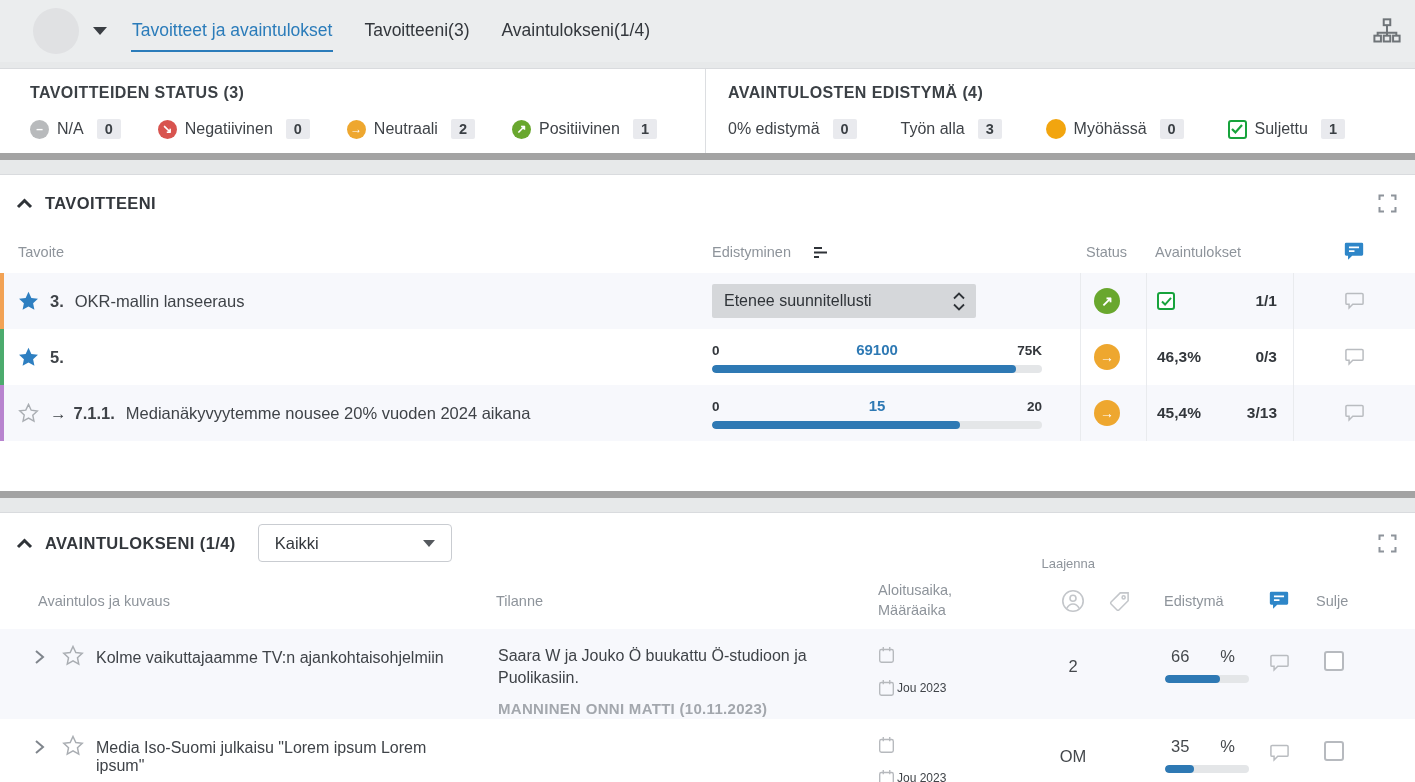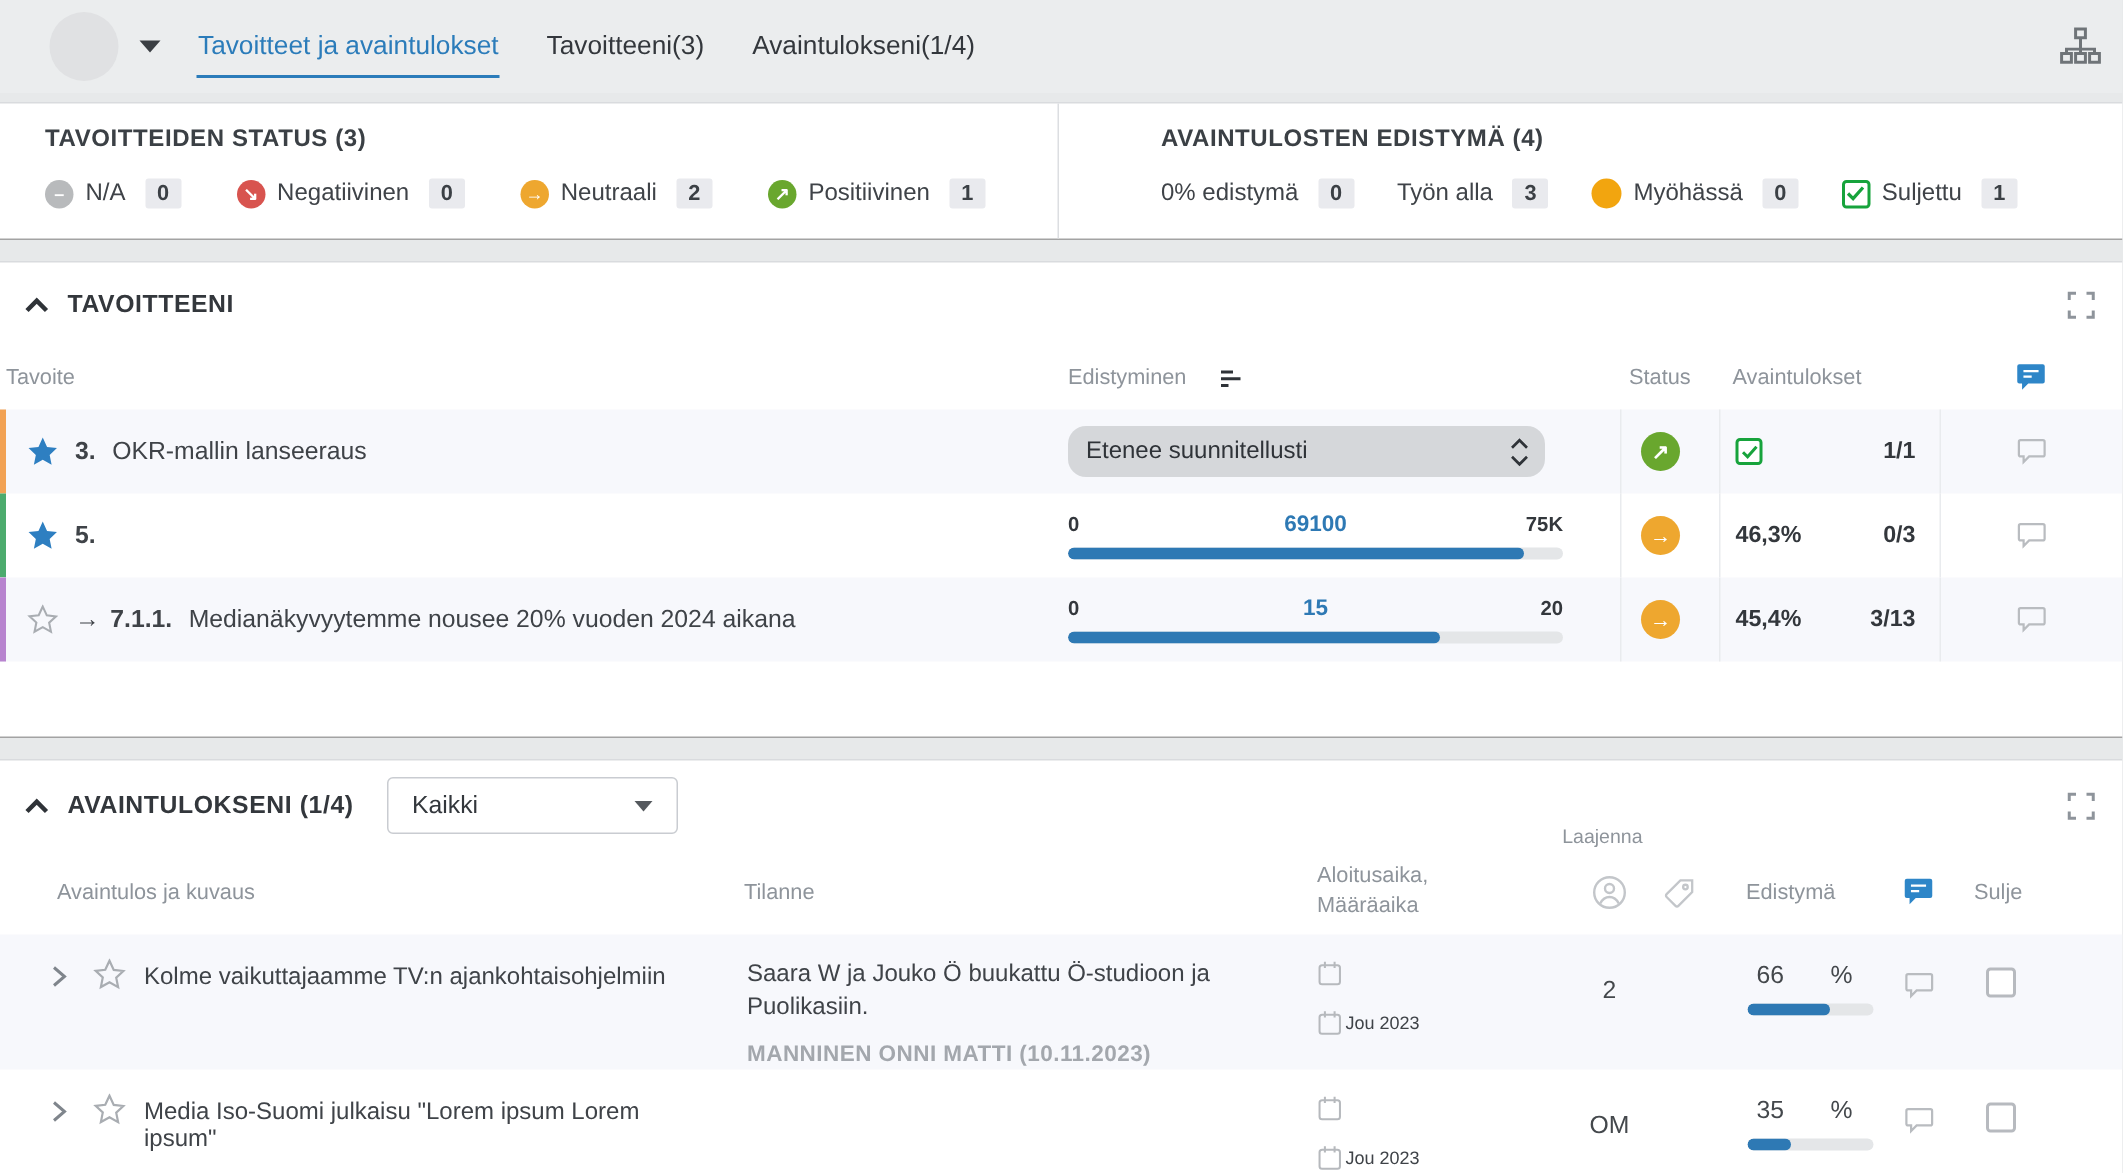--- a/index.html
+++ b/index.html
@@ -19,21 +19,21 @@
   .tabs { display:flex; gap:30px; margin-left:24px; align-items:flex-end; }
   .tab { font-size:17.5px; color:#33373c; padding:10px 1px 9px; border-bottom:2px solid transparent; cursor:pointer; }
   .tab.active { color:#2b7cba; border-bottom-color:#2b7cba; }
   .topbar-right { margin-left:auto; display:flex; align-items:center; height:100%; }
   .sitemap-btn { margin-right:13px; display:flex; }
   .year-box { width:163px; height:56px; background:#fff; border:1px solid #c6cacd; display:flex; align-items:center; }
   .year-box input { border:none; outline:none; background:transparent; width:100%;
                     font-family:"Liberation Sans",sans-serif; font-size:19px; color:#5f6367; padding-left:18px; }
 
   
-  .card { background:#fff; border-top:1px solid #d9dbde; border-bottom:1px solid #a3a3a3;gap:46px; }
+  .card { background:#fff; border-top:1px solid #d9dbde; border-bottom:7px solid #a3a3a3; }
 
   
   .summary { margin-top:6px; height:92px; display:flex; }
   .sum-half-left  { width:706px; border-right:1px solid #dcdee1; padding:15px 0 0 30px; }
   .sum-half-right { flex:1; padding:15px 0 0 22px; }
   .sum-title { font-size:16px; font-weight:700; letter-spacing:.4px; color:#3b4045; }
   .sum-items { display:flex; align-items:center; margin-top:17px; justify-content:space-between; }
   .sum-half-left  .sum-items { padding-right:48px; }
   .sum-half-right .sum-items { padding-right:70px; }
   .sum-item { display:flex; align-items:center; gap:8px; }
@@ -49,36 +49,36 @@
   
   .section-head { display:flex; align-items:center; height:56px; padding:0 18px 0 16px; }
   .collapse-btn { display:flex; margin-right:12px; cursor:pointer; }
   .section-title { font-size:16.5px; font-weight:700; letter-spacing:.4px; color:#33373c; }
   .expand-btn { margin-left:auto; display:flex; cursor:pointer; }
 
   
   .objcard { margin-top:14px; }
   .obj-header { display:grid; grid-template-columns:712px 368px 66px 147px 1fr; align-items:center;
                 height:42px; color:#8e949b; font-size:14.5px; }
-  .obj-header .h-tavoite { padding-left:4px; }
+  .obj-header .h-tavoite { padding-left:18px; }
   .obj-header .h-edistyminen { display:flex; align-items:center; gap:22px; }
   .obj-header .h-status { padding-left:6px; }
   .obj-header .h-kr { padding-left:9px; }
   .obj-header .h-comment { display:flex; justify-content:center; }
 
   .obj-row { display:grid; grid-template-columns:712px 368px 66px 147px 1fr; align-items:center;
              height:56px; position:relative; }
   .obj-rows .obj-row:nth-child(odd) { background:#f7f8fc; }
   .row-accent { position:absolute; left:0; top:0; bottom:0; width:4px; }
   .obj-title-cell { display:flex; align-items:center; gap:11px; padding-left:18px; font-size:16.5px; color:#3f4348; }
   .obj-num { font-weight:700; }
   .obj-arrow { font-weight:700; margin-right:-4px; }
   .obj-arrow:empty { display:none; }
 
-  .sel-box { width:318px; height:34px; background:#d5d7da; border-radius:12px; display:flex; align-items:center;
+  .sel-box { width:264px; height:34px; background:#d5d7da; border-radius:2px; display:flex; align-items:center;
              justify-content:space-between; padding:0 10px 0 12px; font-size:16px; color:#2f3338; cursor:pointer; }
   .bar-wrap { width:330px; }
   .bar-labels { display:grid; grid-template-columns:1fr auto 1fr; align-items:baseline; }
   .bar-min { font-size:13.5px; font-weight:700; color:#33373c; }
   .bar-val { font-size:15px; font-weight:700; color:#2e79b4; }
   .bar-max { font-size:13.5px; font-weight:700; color:#33373c; justify-self:end; }
   .bar-track { height:8px; background:#e4e6e8; border-radius:4px; margin-top:7px; overflow:hidden; }
   .bar-fill { height:100%; background:#2e79b4; border-radius:4px; }
 
   .cell-line { border-left:1px solid #e9ebee; height:100%; display:flex; align-items:center; }

